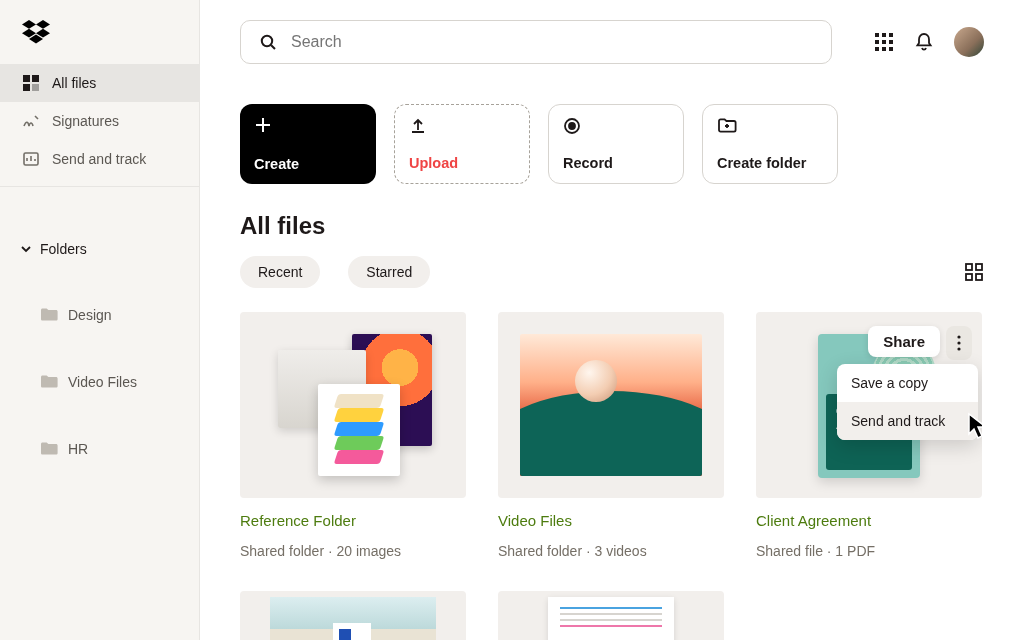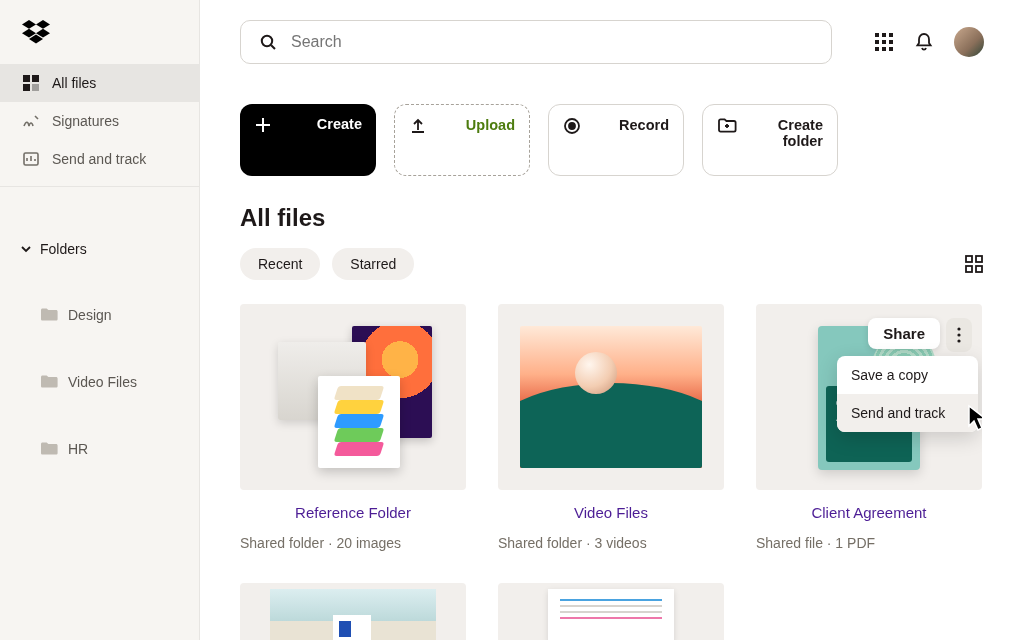--- a/index.html
+++ b/index.html
@@ -14,32 +14,32 @@
 .nav-divider { height: 1px; background: #e7e5e2; margin: 8px 0 18px; }
 .folders-hdr { display: flex; align-items: center; gap: 8px; padding: 0 20px 6px; font-size: 14px; color: #1e1919; font-weight: 500; margin-top: 36px; }
 .folder-item { display: flex; align-items: flex-start; gap: 10px; padding: 7px 22px 7px 40px; font-size: 14px; color: #5b5752; cursor: pointer; margin-top: 37px; }
 .main { flex: 1; display: flex; flex-direction: column; overflow: hidden; }
 .topbar { display: flex; align-items: center; gap: 18px; padding: 20px 40px 16px; }
 .search { flex: 1; display: flex; align-items: center; gap: 14px; border: 1px solid #d7d4cf; border-radius: 10px; padding: 12px 18px; max-width: 592px; }
 .search input { border: none; outline: none; font-size: 16px; color: #736f68; flex: 1; background: transparent; }
 .topbar-right { display: flex; align-items: center; gap: 20px; margin-left: auto; }
 .avatar { width: 30px; height: 30px; border-radius: 50%; background: linear-gradient(135deg,#c9a98e 0%,#8a6f5a 60%,#2e4638 100%); }
 .actions { display: flex; gap: 18px; padding: 24px 40px 0; }
-.action-card { width: 136px; height: 72px; border-radius: 12px; padding: 12px 14px; display: flex; justify-content: space-between; font-size: 14.5px; font-weight: 600; cursor: pointer; text-align: right; }
+.action-card { width: 136px; height: 80px; border-radius: 12px; padding: 12px 14px; display: flex; flex-direction: column; justify-content: space-between; font-size: 14.5px; font-weight: 600; cursor: pointer; }
 .action-primary { background: #000; color: #fff; }
-.action-dash { border: 1.5px dashed #a7a29a; color: #4d7c0f; gap: 15px; }
+.action-dash { border: 1.5px dashed #a7a29a; color: #ef4444; gap: 15px; }
 .action-solid { border: 1.5px solid #d7d4cf; color: #1e1919; }
 .page-title { font-size: 24px; font-weight: 600; padding: 28px 40px 0; }
-.filters { display: flex; align-items: center; gap: 12px; padding: 16px 40px 0; }
+.filters { display: flex; align-items: center; gap: 28px; padding: 16px 40px 0; }
 .pill { background: #f2efec; border-radius: 999px; padding: 8px 18px; font-size: 14px; color: #1e1919; cursor: pointer; }
 .view-toggle { margin-left: auto; }
 .grid { display: grid; grid-template-columns: repeat(3, 226px); gap: 32px; padding: 24px 40px 0 40px; }
 .card { display: flex; flex-direction: column; gap: 14px; position: relative; }
 .thumb { width: 226px; height: 186px; background: #f2efec; border-radius: 4px; position: relative; overflow: hidden; }
-.card-title { font-size: 15px; color: #4c1d95; text-align: center; }
+.card-title { font-size: 15px; color: #4d7c0f; }
 .card-sub { font-size: 14px; color: #756f66; }
 .row2 .thumb { height: 60px; border-radius: 4px 4px 0 0; }
 .share-btn { position: absolute; top: 14px; right: 42px; background: #fff; border-radius: 8px; padding: 7px 15px; font-weight: 600; font-size: 15px; box-shadow: 0 2px 6px rgba(0,0,0,0.12); cursor: pointer; }
 .kebab { position: absolute; top: 14px; right: 10px; width: 26px; height: 34px; background: #eae7e2; border-radius: 8px; display: flex; align-items: center; justify-content: center; cursor: pointer; }
 .menu { position: absolute; top: 52px; right: 4px; width: 141px; background: #fff; border-radius: 8px; box-shadow: 0 6px 20px rgba(0,0,0,0.16); overflow: hidden; z-index: 5; }
 .menu-item { padding: 11px 14px; font-size: 14px; color: #1e1919; cursor: pointer; }
 .menu-item.hover { background: #f2efec; }
 .cursor-arrow { position: absolute; top: 100px; right: -8px; z-index: 6; }
 .doc-card { position: absolute; left: 62px; top: 22px; width: 102px; height: 144px; background: #85c8bd; border-radius: 4px; box-shadow: 0 4px 12px rgba(0,0,0,0.15); }
 .doc-inner { position: absolute; left: 8px; top: 60px; right: 8px; bottom: 8px; background: #0e6355; border-radius: 3px; padding: 10px 10px; color: #fff; font-size: 11.5px; font-weight: 600; line-height: 1.25; }

